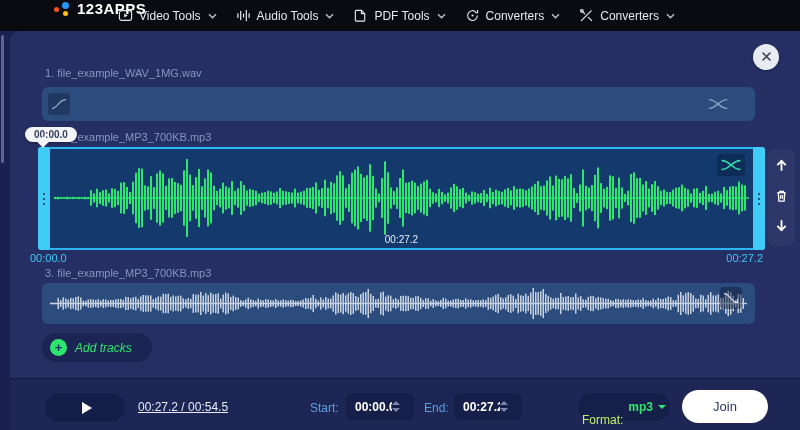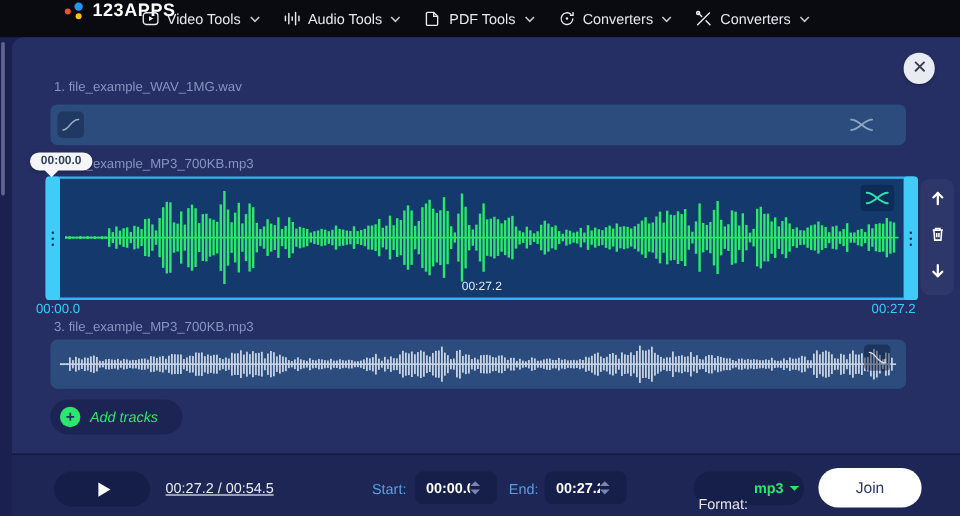--- a/index.html
+++ b/index.html
@@ -58,21 +58,21 @@
   .play-tri{width:0;height:0;border-left:10px solid #fff;border-top:6px solid transparent;border-bottom:6px solid transparent;margin-left:3px;}
   .time-display{position:absolute;left:128px;top:21px;color:#e9edf7;font-size:12px;text-decoration:underline;}
   .trim-label{position:absolute;top:22px;color:#5b9fe0;font-size:12px;}
   .time-input-wrap{position:absolute;top:14px;width:68px;height:27px;background:#161f4a;border-radius:6px;display:flex;align-items:center;}
   .time-input{width:46px;border:none;background:transparent;color:#fff;font-size:12px;font-weight:bold;font-family:"Liberation Sans","DejaVu Sans",sans-serif;padding:0 0 0 9px;outline:none;}
   .steppers{display:flex;flex-direction:column;gap:3px;cursor:pointer;}
   .steppers i{width:0;height:0;border-left:4px solid transparent;border-right:4px solid transparent;}
   .steppers .up{border-bottom:4px solid #7a86ad;}
   .steppers .down{border-top:4px solid #7a86ad;}
   .format-pill{position:absolute;left:568px;top:14px;width:92px;height:28px;border-radius:14px;background:#161f4a;display:flex;align-items:center;justify-content:center;gap:5px;cursor:pointer;font-size:12px;}
-  .format-label{color:#e5e5e5;margin-top:25px;}
+  .format-label{color:#bef264;margin-top:25px;}
   .format-value{color:#2ee56e;font-weight:bold;}
   .format-caret{width:0;height:0;border-left:4px solid transparent;border-right:4px solid transparent;border-top:4px solid #2ee56e;}
   .join-btn{position:absolute;left:672px;top:11px;width:86px;height:33px;border-radius:17px;background:#fff;display:flex;align-items:center;justify-content:center;color:#2b3766;font-size:13px;cursor:pointer;}
 </style>
 </head>
 <body>
 
 <div id="app">
 
   <header class="topnav">

